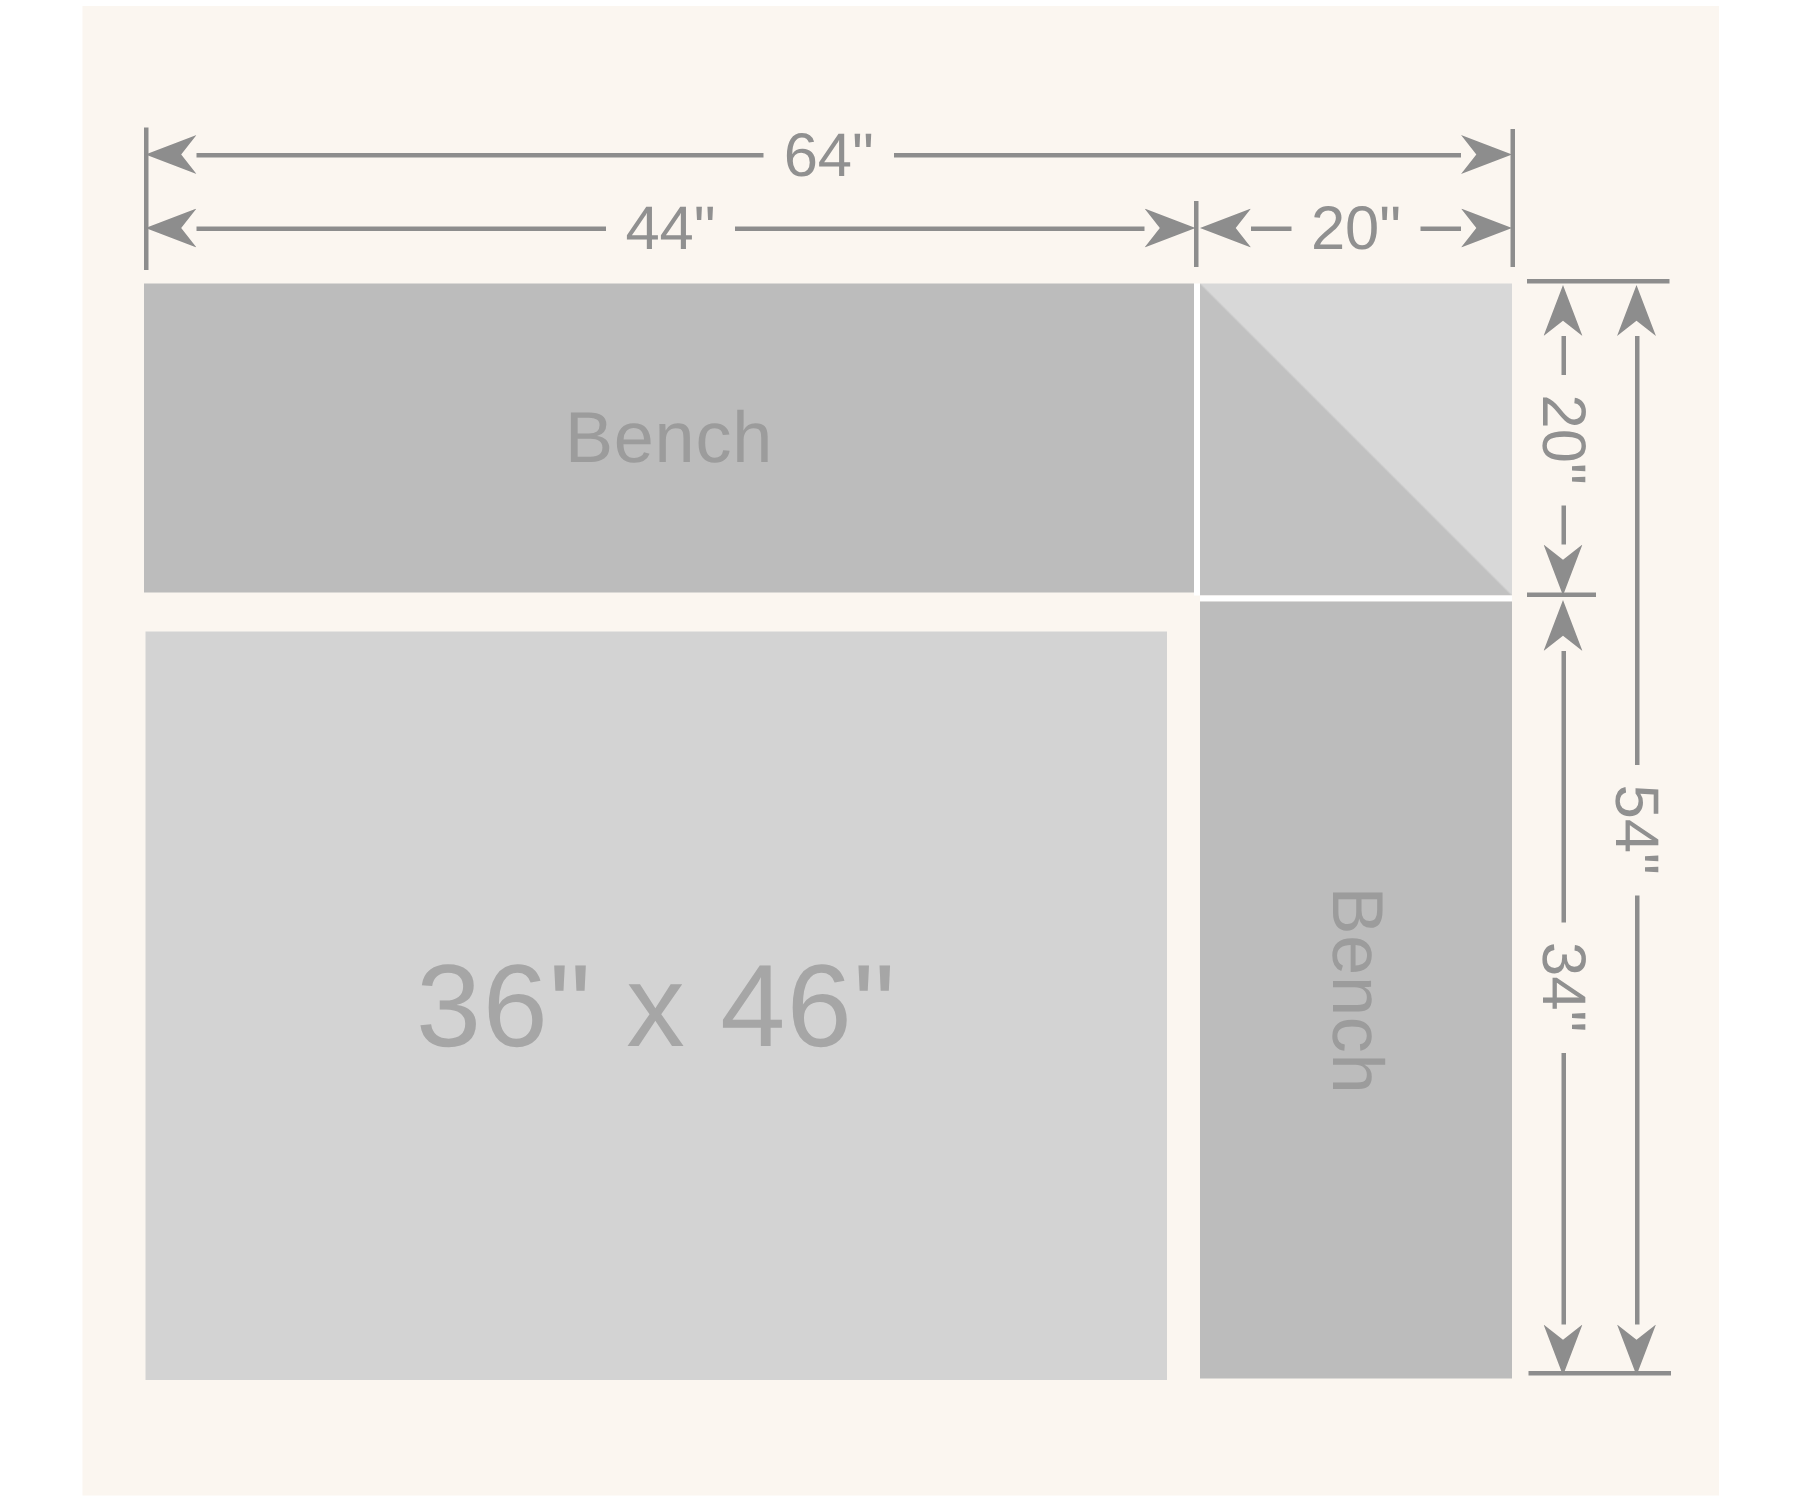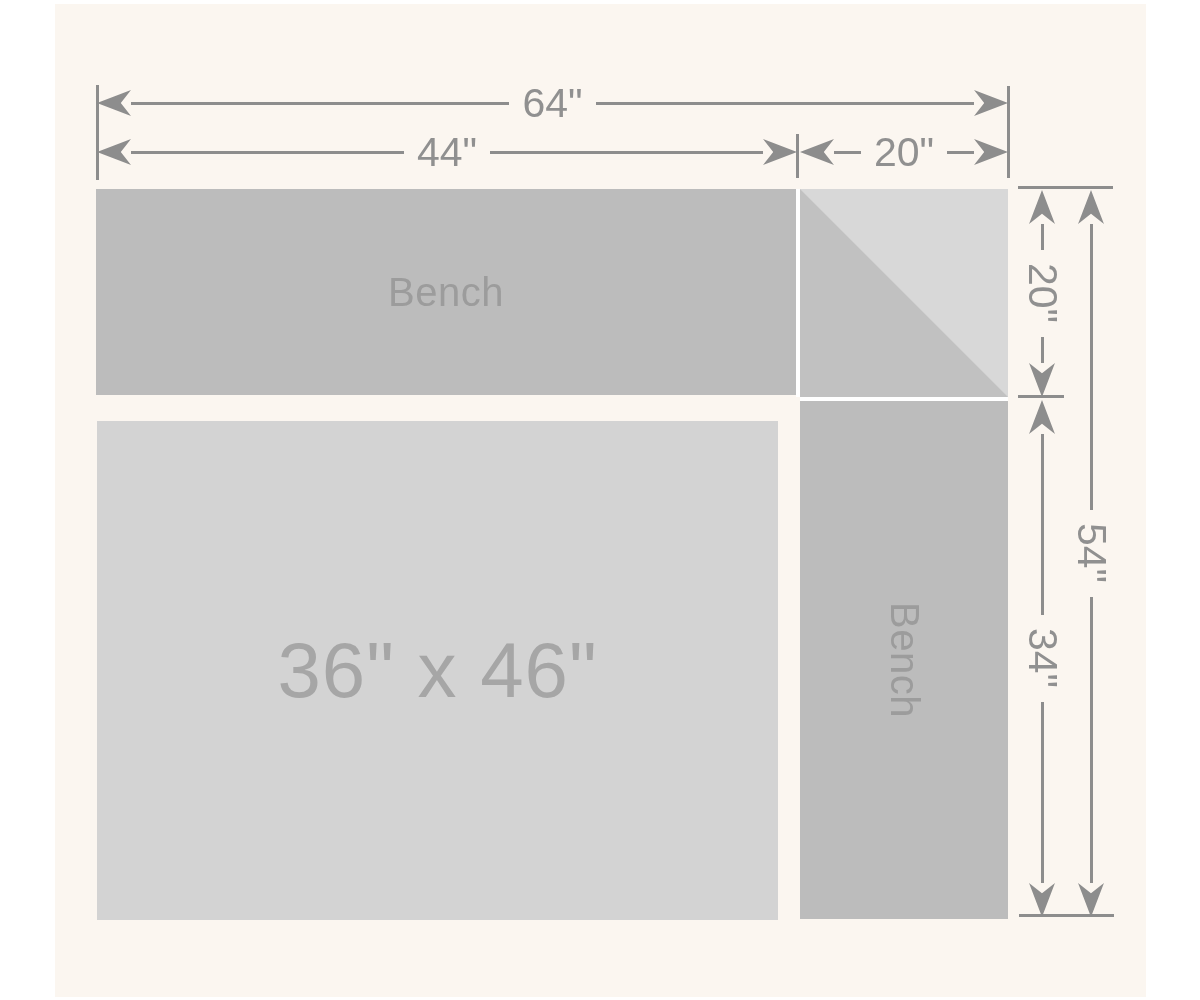--- a/index.html
+++ b/index.html
@@ -32,21 +32,21 @@
   }
   .top-bench   { left: 96px;  top: 189px; width: 700px; height: 206px; background: #bcbcbc; }
   .corner-seat { left: 800px; top: 189px; width: 208px; height: 208px;
                  background: linear-gradient(to bottom left, #d8d8d8 49.75%, #c1c1c1 50.25%); }
   .right-bench { left: 800px; top: 401px; width: 208px; height: 518px; background: #bcbcbc; }
   .table-rect  { left: 97px;  top: 421px; width: 681px; height: 499px; background: #d3d3d3; }
   .gap-v { position: absolute; left: 796px; top: 189px; width: 4px; height: 208px; background: #ffffff; }
   .gap-h { position: absolute; left: 800px; top: 397px; width: 208px; height: 4px; background: #ffffff; }
 
   .bench-label {
-    font-size: 40px;
+    font-size: 48px;
     color: #9c9c9c;
     letter-spacing: 0.5px;
   }
   .v-text { writing-mode: vertical-rl; }
   .table-label {
     font-size: 78px;
     color: #a6a6a6;
     letter-spacing: 1px;
   }
 

